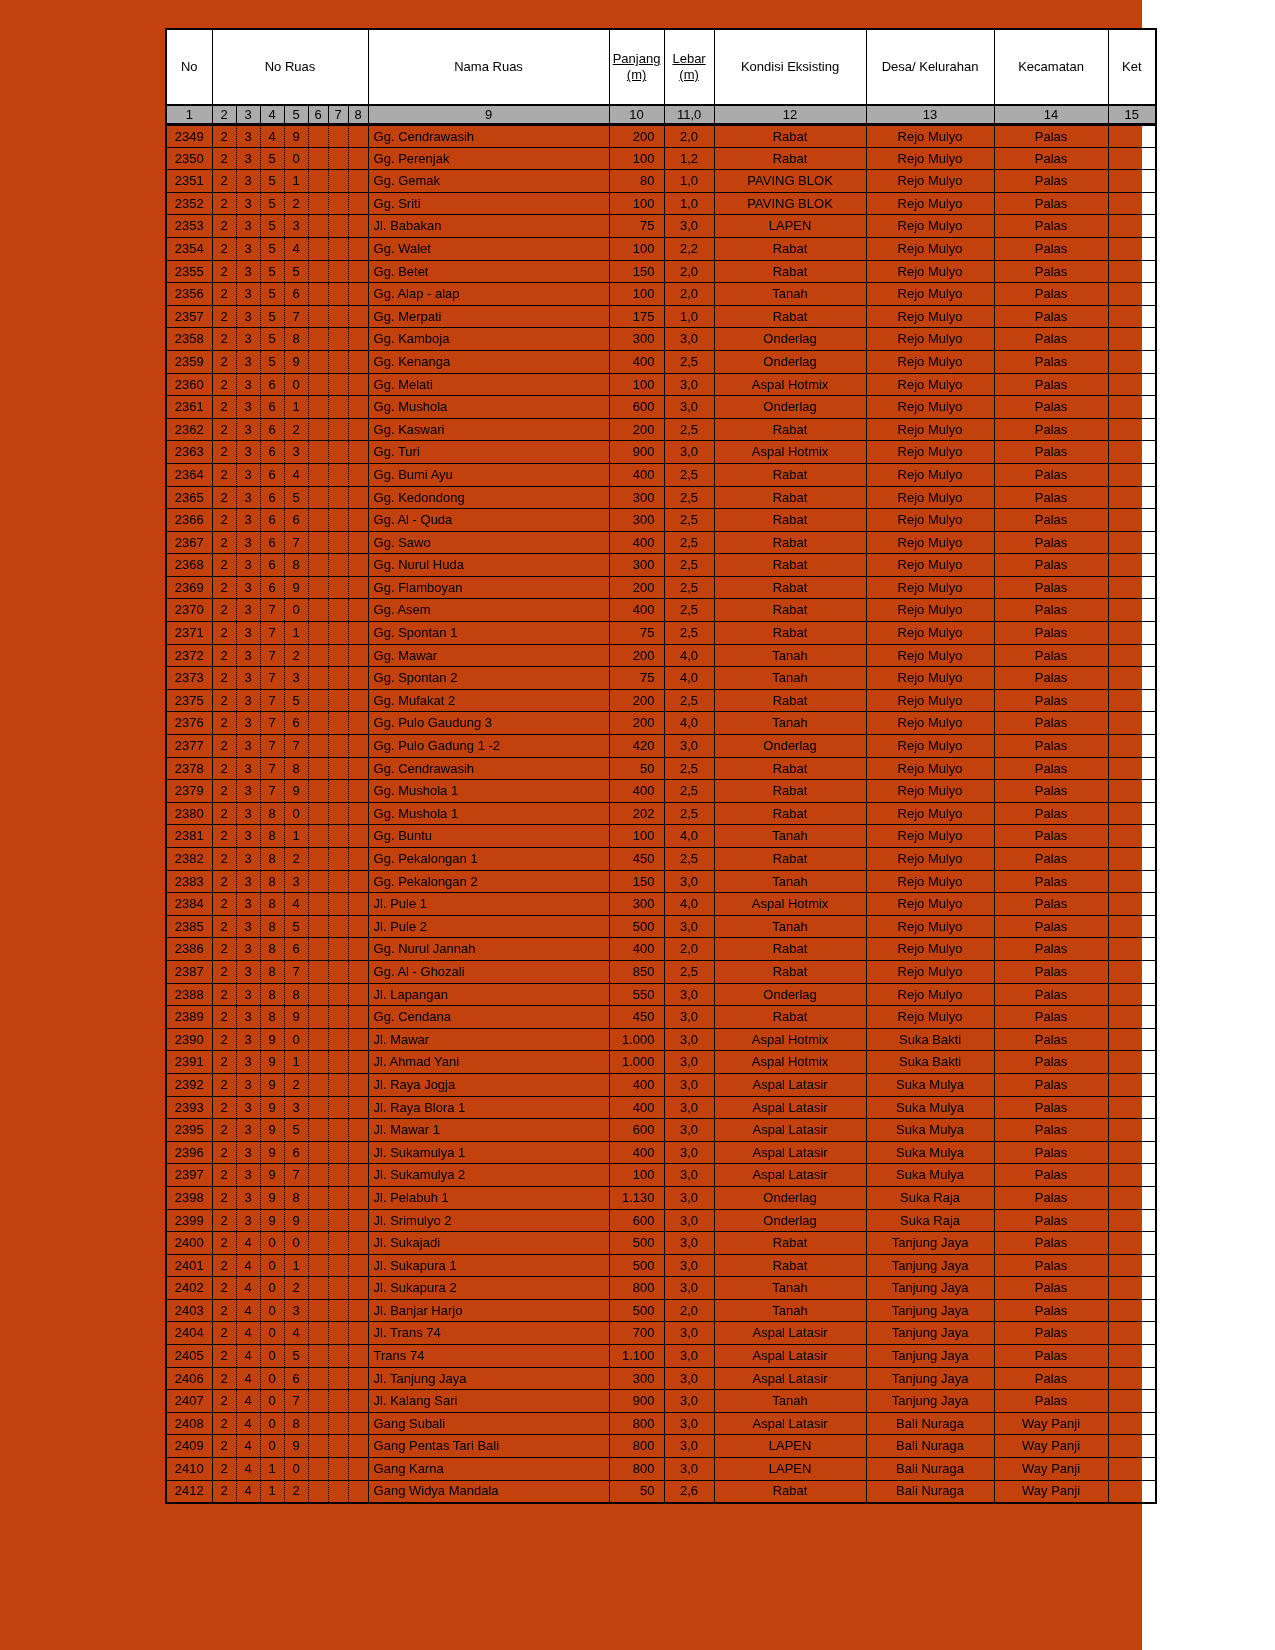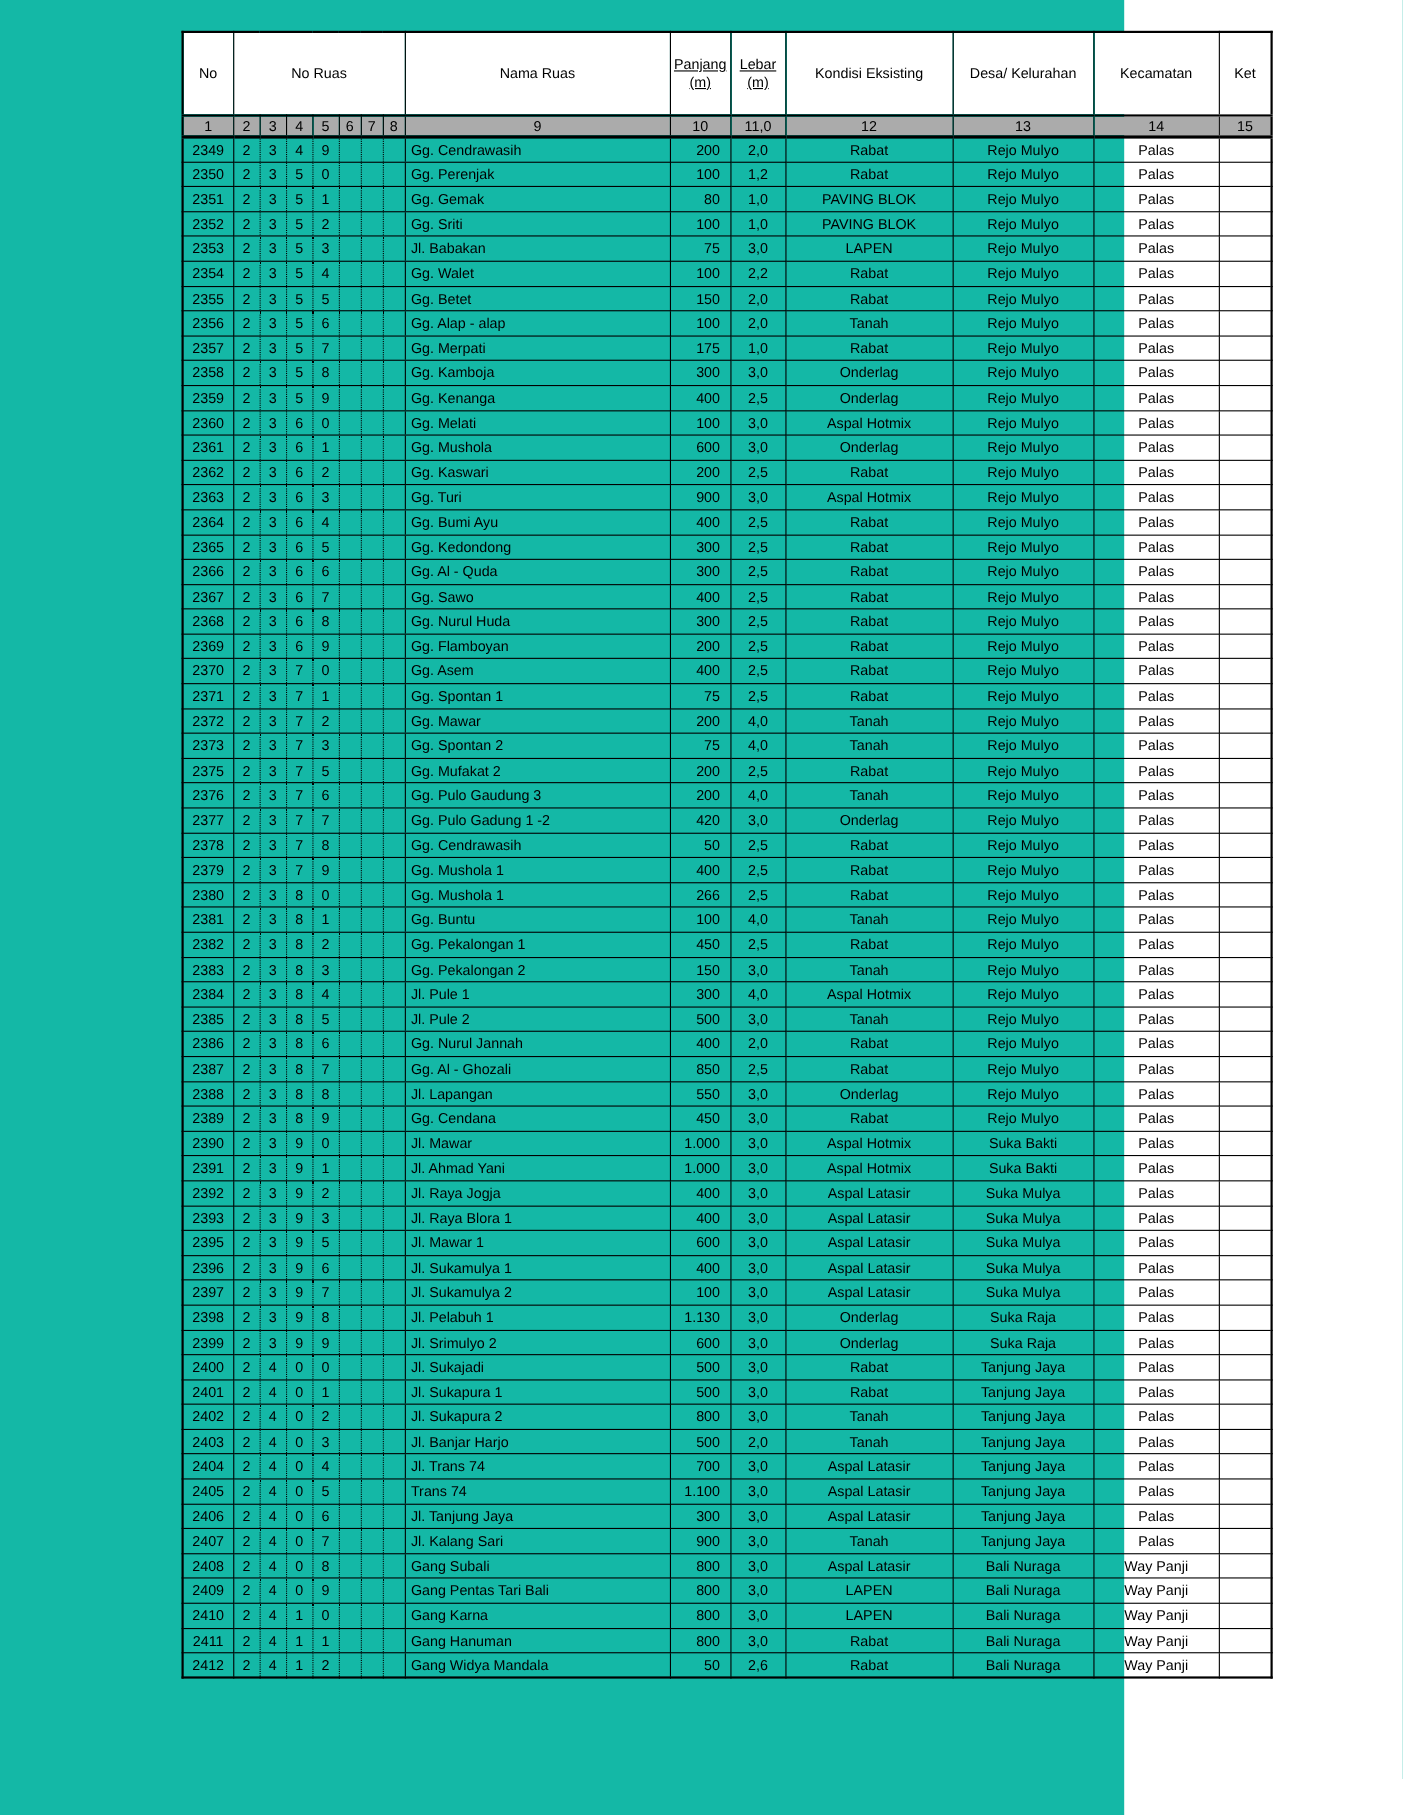--- a/index.html
+++ b/index.html
@@ -9,23 +9,23 @@
   }
   body {
     width: 1275px;
     height: 1650px;
     font-family: "Liberation Sans", sans-serif;
     color: #000;
     overflow: hidden;
   }
   .page {
     position: relative;
-    width: 1022px;
+    width: 1142px;
     height: 1650px;
-    background: #14b8a6;
+    background: #c2410c;
   }
   table.road-table {
     position: absolute;
     left: 165px;
     top: 28px;
     width: 990px;
     border-collapse: collapse;
     table-layout: fixed;
     border: 2px solid #000;
   }
@@ -643,21 +643,21 @@
         <tr>
           <td class="c-no">2380</td>
           <td class="c-sub">2</td>
           <td class="c-sub">3</td>
           <td class="c-sub">8</td>
           <td class="c-sub">0</td>
           <td class="c-sub"></td>
           <td class="c-sub"></td>
           <td class="c-sub"></td>
           <td class="c-nama">Gg. Mushola 1</td>
-          <td class="c-pan">266</td>
+          <td class="c-pan">202</td>
           <td class="c-leb">2,5</td>
           <td class="c-kon">Rabat</td>
           <td class="c-desa">Rejo Mulyo</td>
           <td class="c-kec">Palas</td>
           <td class="c-ket"></td>
         </tr>
         <tr>
           <td class="c-no">2381</td>
           <td class="c-sub">2</td>
           <td class="c-sub">3</td>
@@ -1144,37 +1144,20 @@
           <td class="c-sub"></td>
           <td class="c-nama">Gang  Karna</td>
           <td class="c-pan">800</td>
           <td class="c-leb">3,0</td>
           <td class="c-kon">LAPEN</td>
           <td class="c-desa">Bali Nuraga</td>
           <td class="c-kec">Way Panji</td>
           <td class="c-ket"></td>
         </tr>
         <tr>
-          <td class="c-no">2411</td>
-          <td class="c-sub">2</td>
-          <td class="c-sub">4</td>
-          <td class="c-sub">1</td>
-          <td class="c-sub">1</td>
-          <td class="c-sub"></td>
-          <td class="c-sub"></td>
-          <td class="c-sub"></td>
-          <td class="c-nama">Gang Hanuman</td>
-          <td class="c-pan">800</td>
-          <td class="c-leb">3,0</td>
-          <td class="c-kon">Rabat</td>
-          <td class="c-desa">Bali Nuraga</td>
-          <td class="c-kec">Way Panji</td>
-          <td class="c-ket"></td>
-        </tr>
-        <tr>
           <td class="c-no">2412</td>
           <td class="c-sub">2</td>
           <td class="c-sub">4</td>
           <td class="c-sub">1</td>
           <td class="c-sub">2</td>
           <td class="c-sub"></td>
           <td class="c-sub"></td>
           <td class="c-sub"></td>
           <td class="c-nama">Gang Widya Mandala</td>
           <td class="c-pan">50</td>

